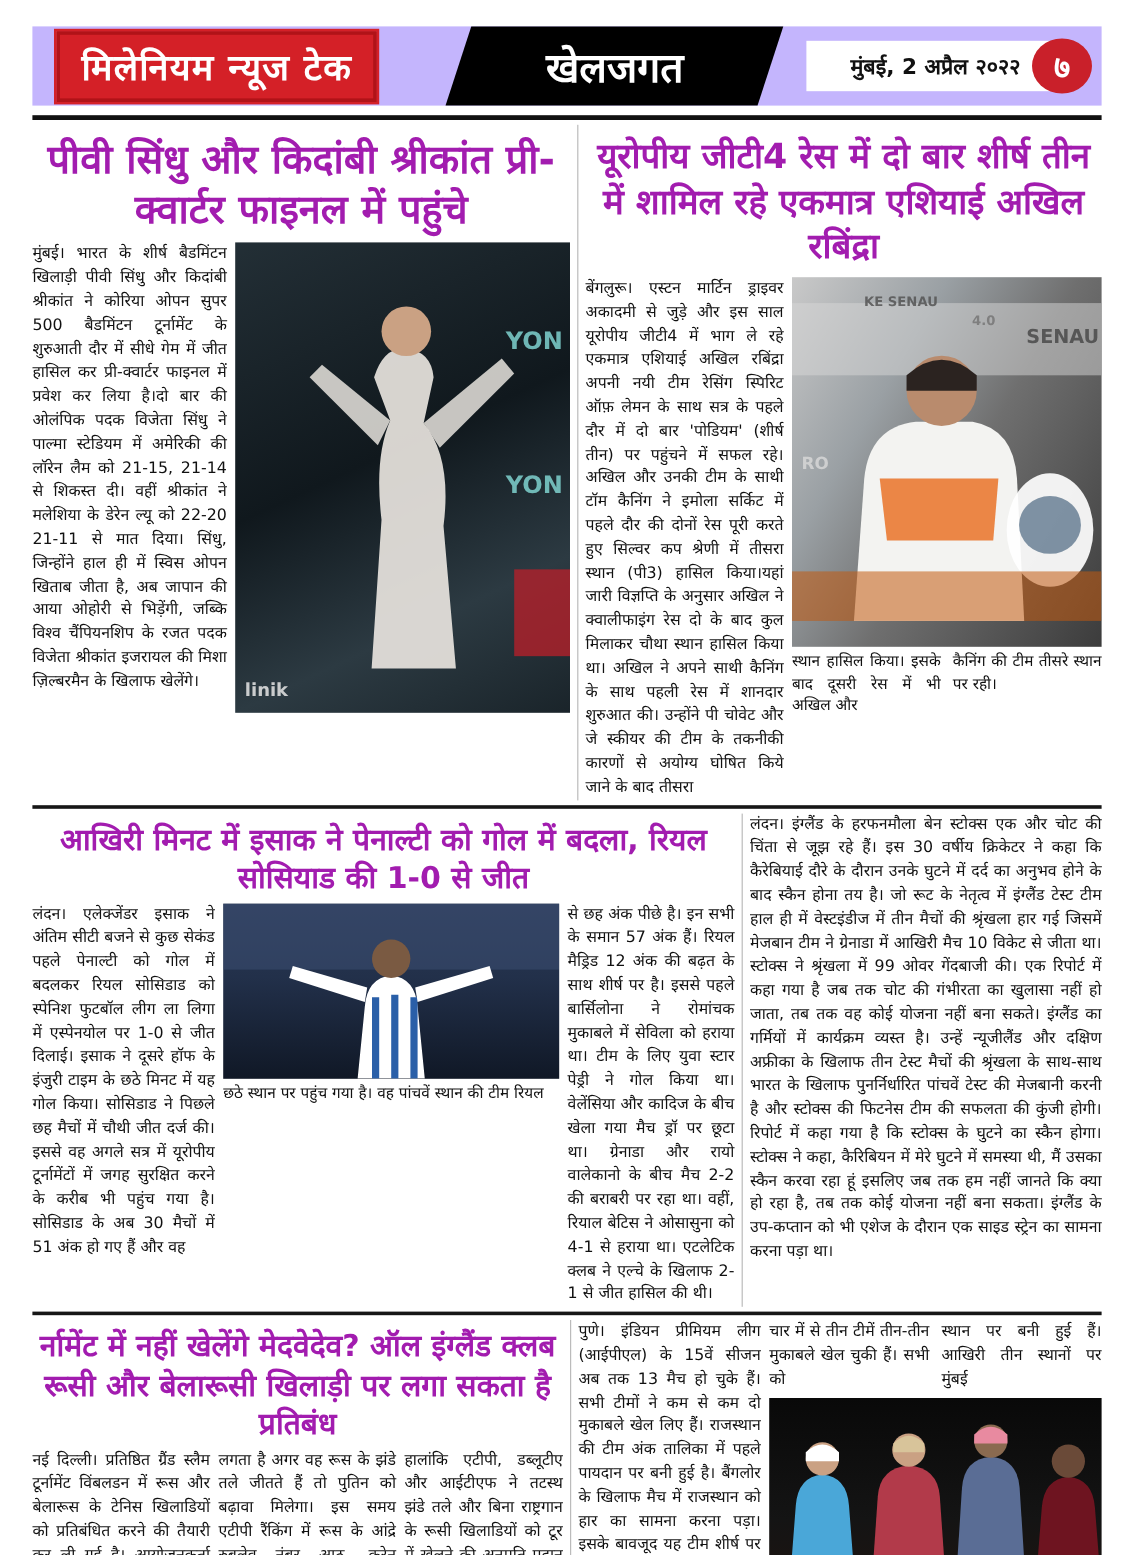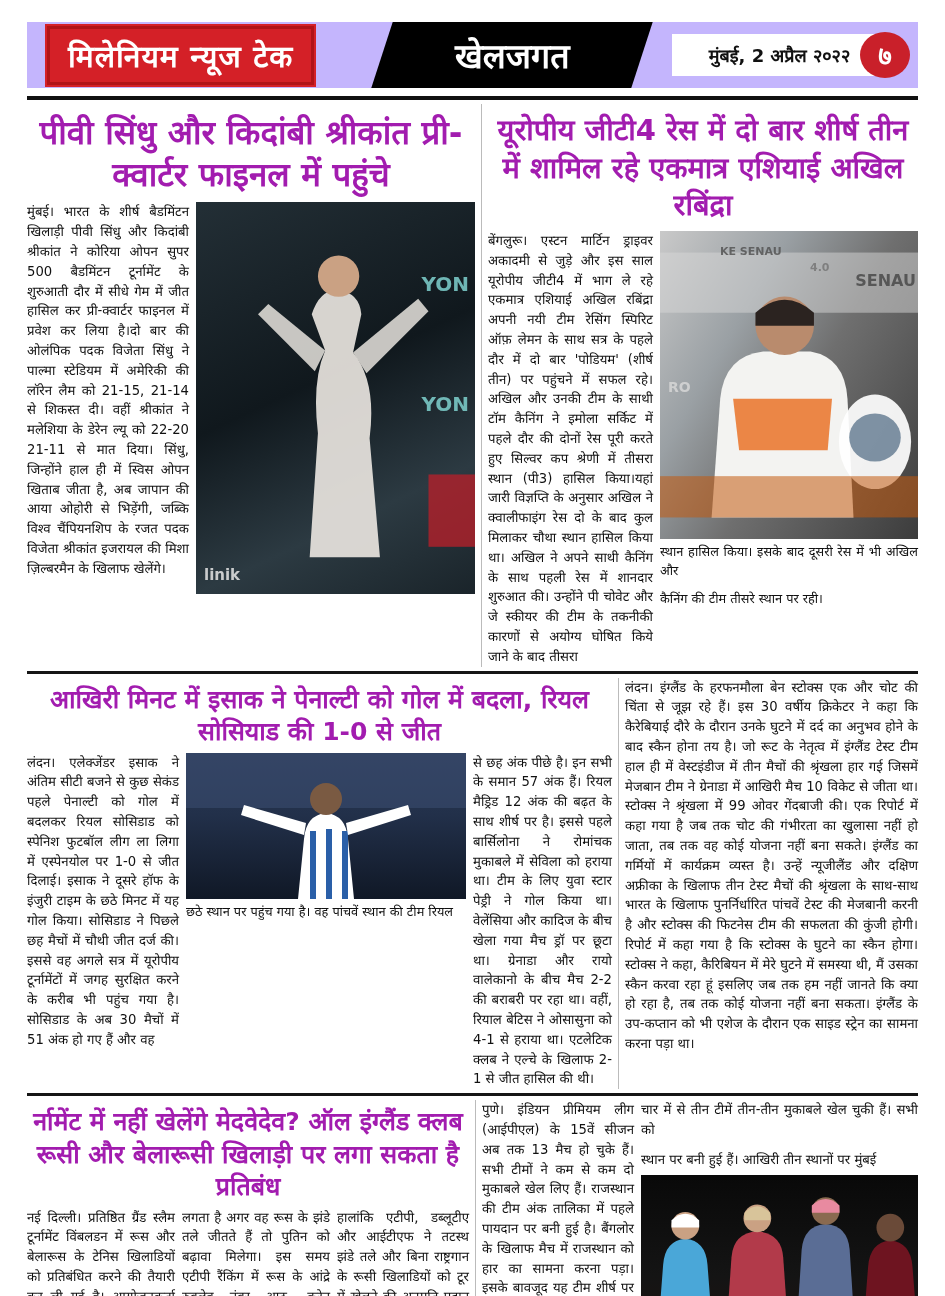--- a/index.html
+++ b/index.html
@@ -24,21 +24,21 @@
   .row { display:flex; }
   .hrule { height:3px; background:#161616; margin:4px 0; }
   .vdiv { width:1px; background:#bbb; margin:0 6px; }
   .headline { font-weight:bold; text-align:center; color:#a21caf; }
   .h-xl { font-size:33px; line-height:1.28; padding:8px 2px 6px; }
   .h-lg { font-size:29px; line-height:1.3; padding:8px 0 6px; }
   .h-md { font-size:25px; line-height:1.3; padding:6px 0 4px; }
   .h-sm { font-size:21px; line-height:1.32; padding:6px 0 4px; }
   .body-col { font-size:13.2px; line-height:1.5; text-align:justify; }
   .caption { font-size:12.8px; line-height:1.45; text-align:justify; }
-  .cap2 { display:flex; gap:10px; margin-top:4px;flex-direction:column; }
+  .cap2 { display:flex; gap:10px; margin-top:4px; }
   .cap2 > div { flex:1; }
 
   
   .photo { position:relative; overflow:hidden; background:#222; }
   .photo svg { position:absolute; inset:0; width:100%; height:100%; }
   .wm { position:absolute; color:#9adbe0; font-weight:bold; opacity:.85; }
 
   .ph-badminton { background:linear-gradient(155deg,#232f36 0%,#10181d 45%,#2c3a42 75%,#1a242a 100%); }
   .ph-race { background:linear-gradient(120deg,#c9c9c9 0%,#9aa0a4 30%,#6f6f6f 55%,#3c3c3c 100%); }
   .ph-foot { background:linear-gradient(180deg,#2b3a55 0%,#22304a 42%,#101826 100%); }

